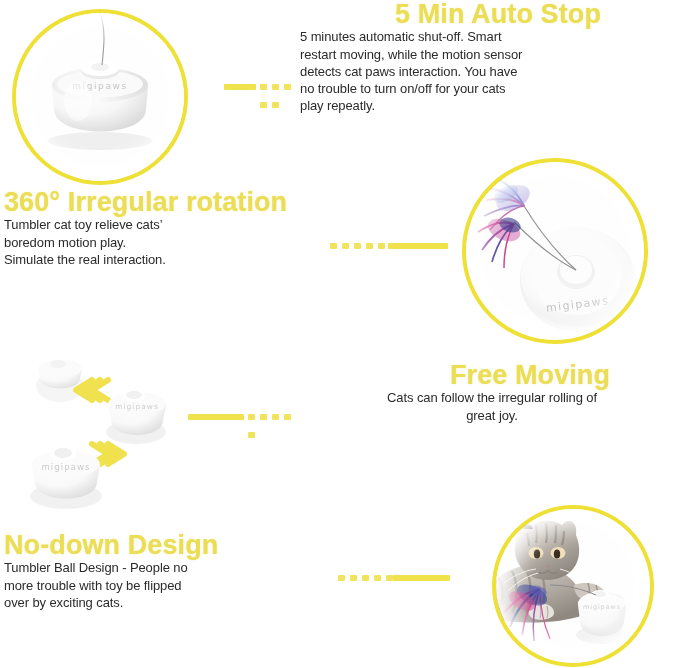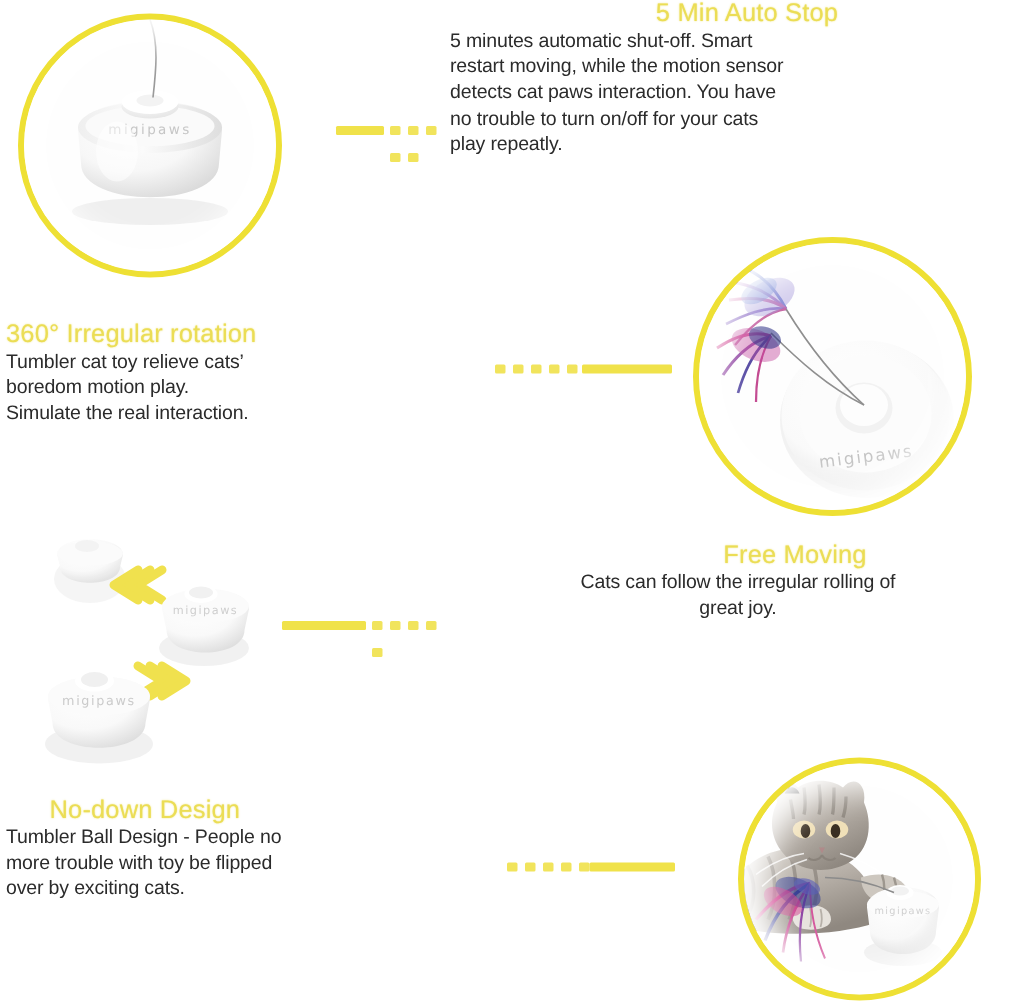--- a/index.html
+++ b/index.html
@@ -9,43 +9,43 @@
     font-family:"Liberation Sans", sans-serif;
     position:relative;
     overflow:hidden;
     -webkit-font-smoothing:antialiased;
   }
   .stage { position:absolute; left:0; top:0; width:679px; height:668px; }
 
   
   .block { position:absolute; }
   .feat-title {
-    font-size:17px;
-    font-weight:normal;
+    font-size:27px;
+    font-weight:bold;
     color:#ebdd55;
     line-height:1.05;
     white-space:nowrap;
     text-shadow:0 0 1.2px rgba(235,221,85,.85);
     letter-spacing:.1px;
   }
   .feat-body {
     font-size:13px;
     color:#2b2b2b;
     line-height:1.33;
     letter-spacing:-0.1px;
   }
   .feat-body div { white-space:nowrap; }
 
   #block-autostop   { left:300px; top:0px;   width:372px; }
   #block-autostop .feat-title { text-align:center; width:292px; margin-left:52px;}
-  #block-rotation   { left:4px;   top:214px; width:330px; }
+  #block-rotation   { left:4px;   top:188px; width:330px; }
   #block-freemoving { left:312px; top:361px; width:360px;text-align:center; }
   #block-freemoving .feat-title { margin-left:76px; }
   #block-nodown     { left:4px;   top:531px; width:320px; }
-  #block-nodown .feat-title { margin-left:29px; }
+  #block-nodown .feat-title { }
 
   
   .circ {
     position:absolute;
     border-radius:50%;
     border:4px solid #eee034;
     background:#fefefe;
     overflow:hidden;
   }
   .circ::after{

